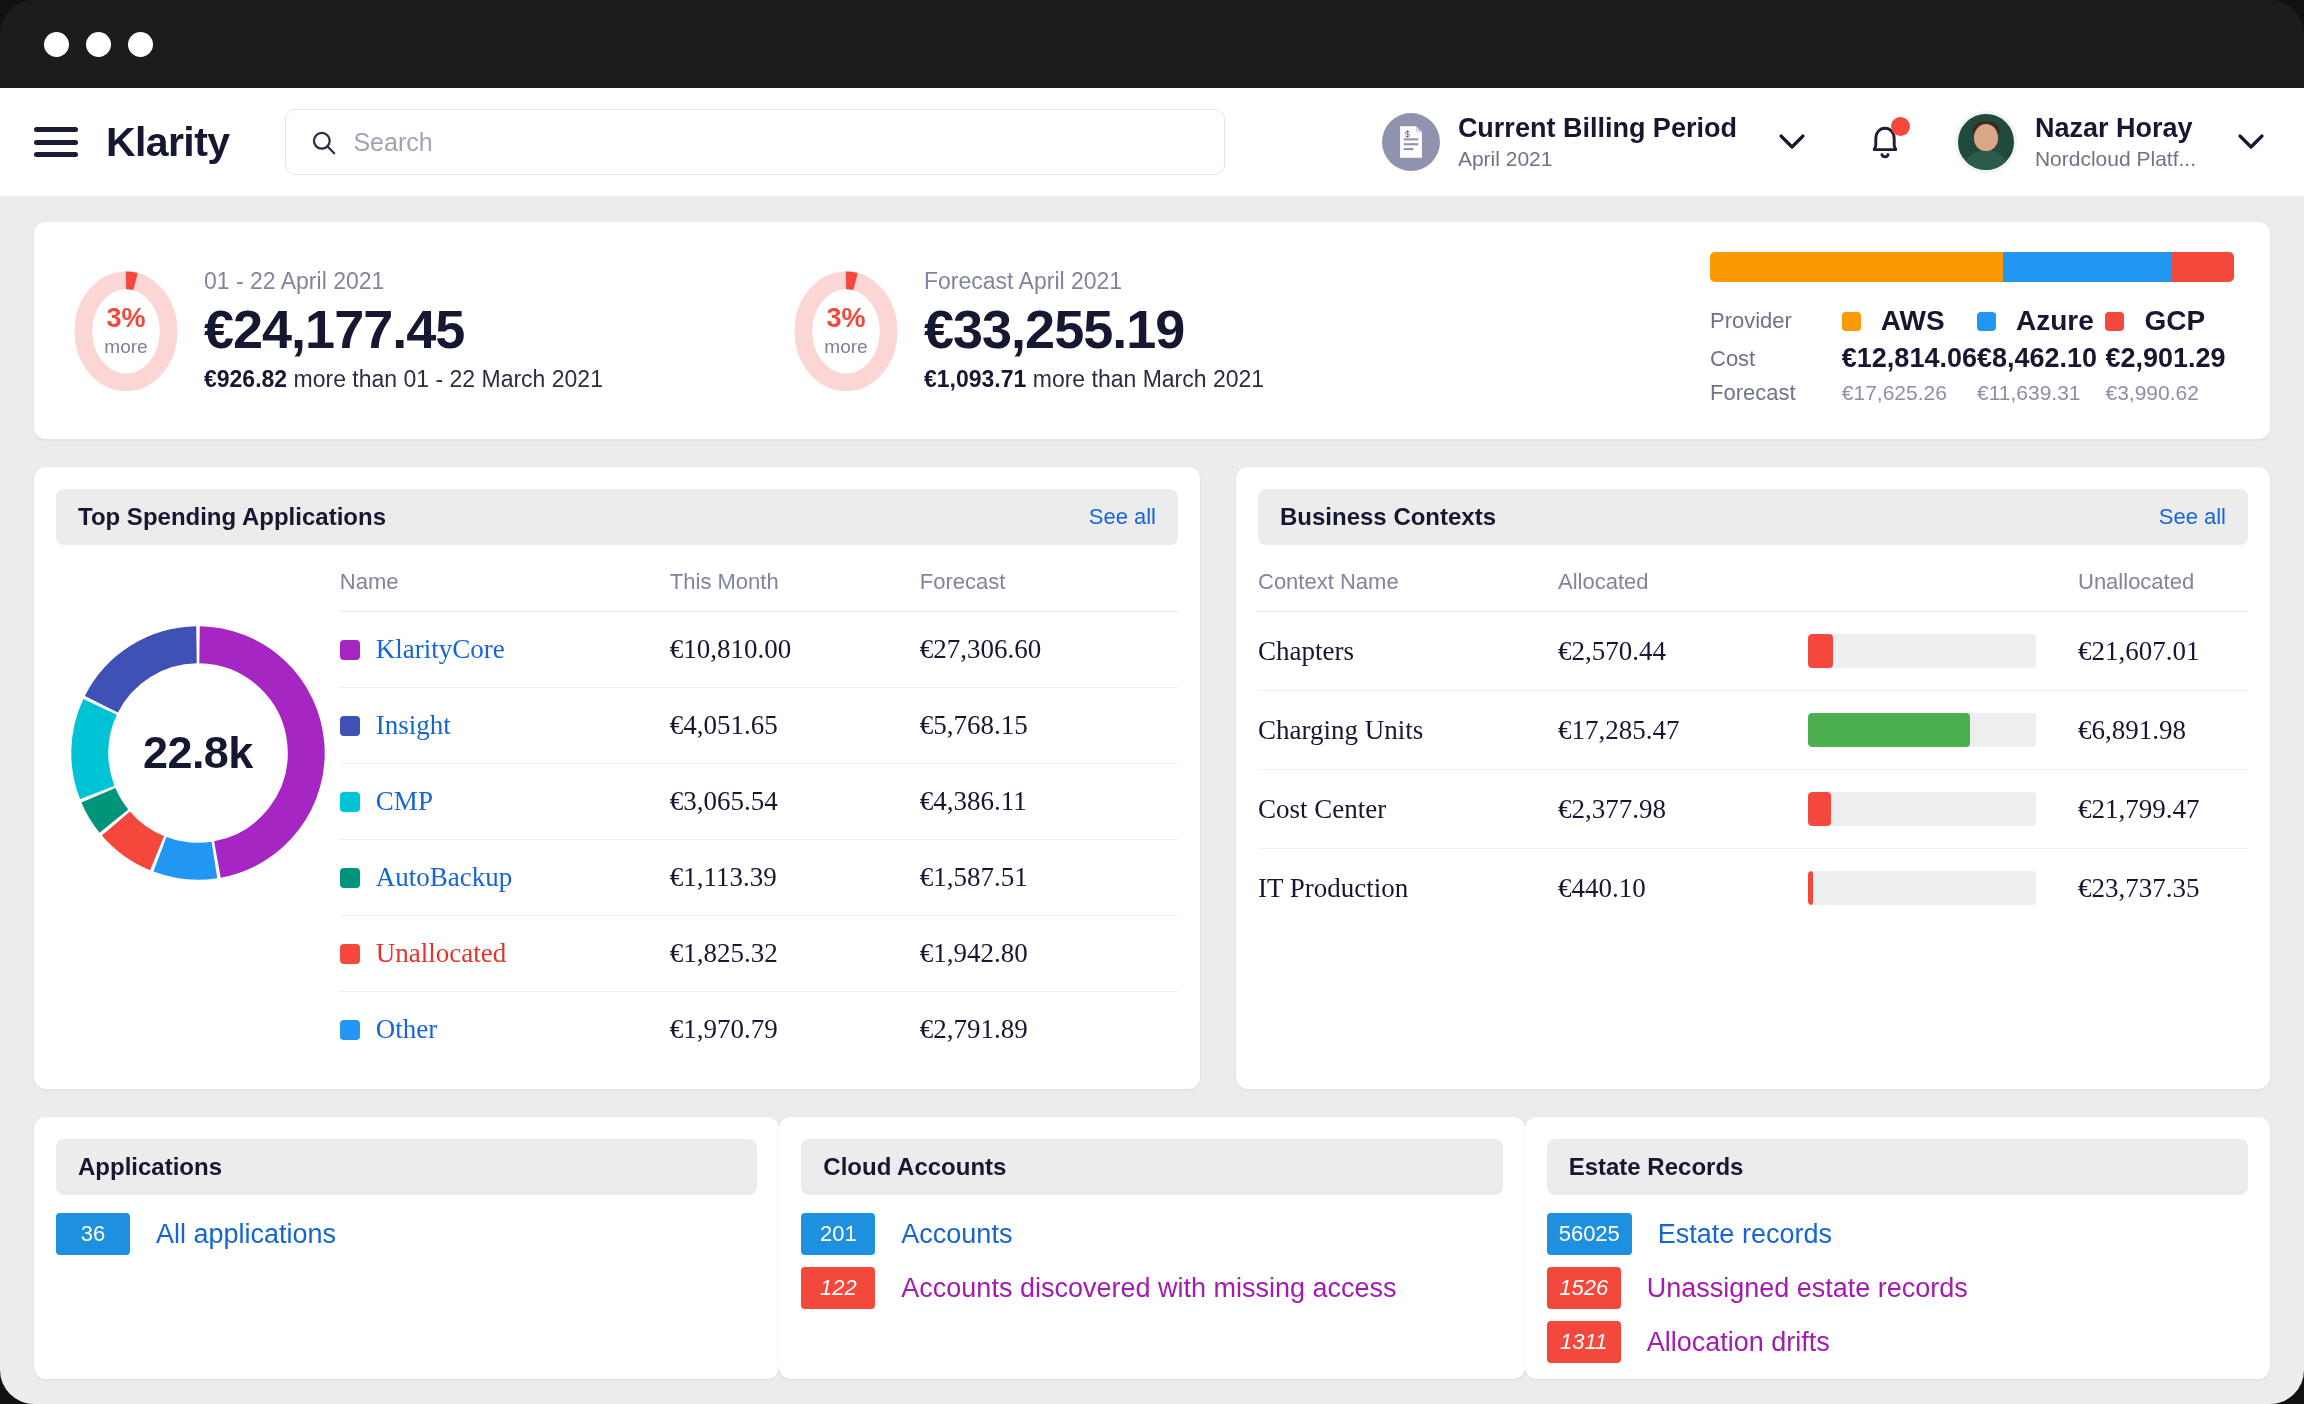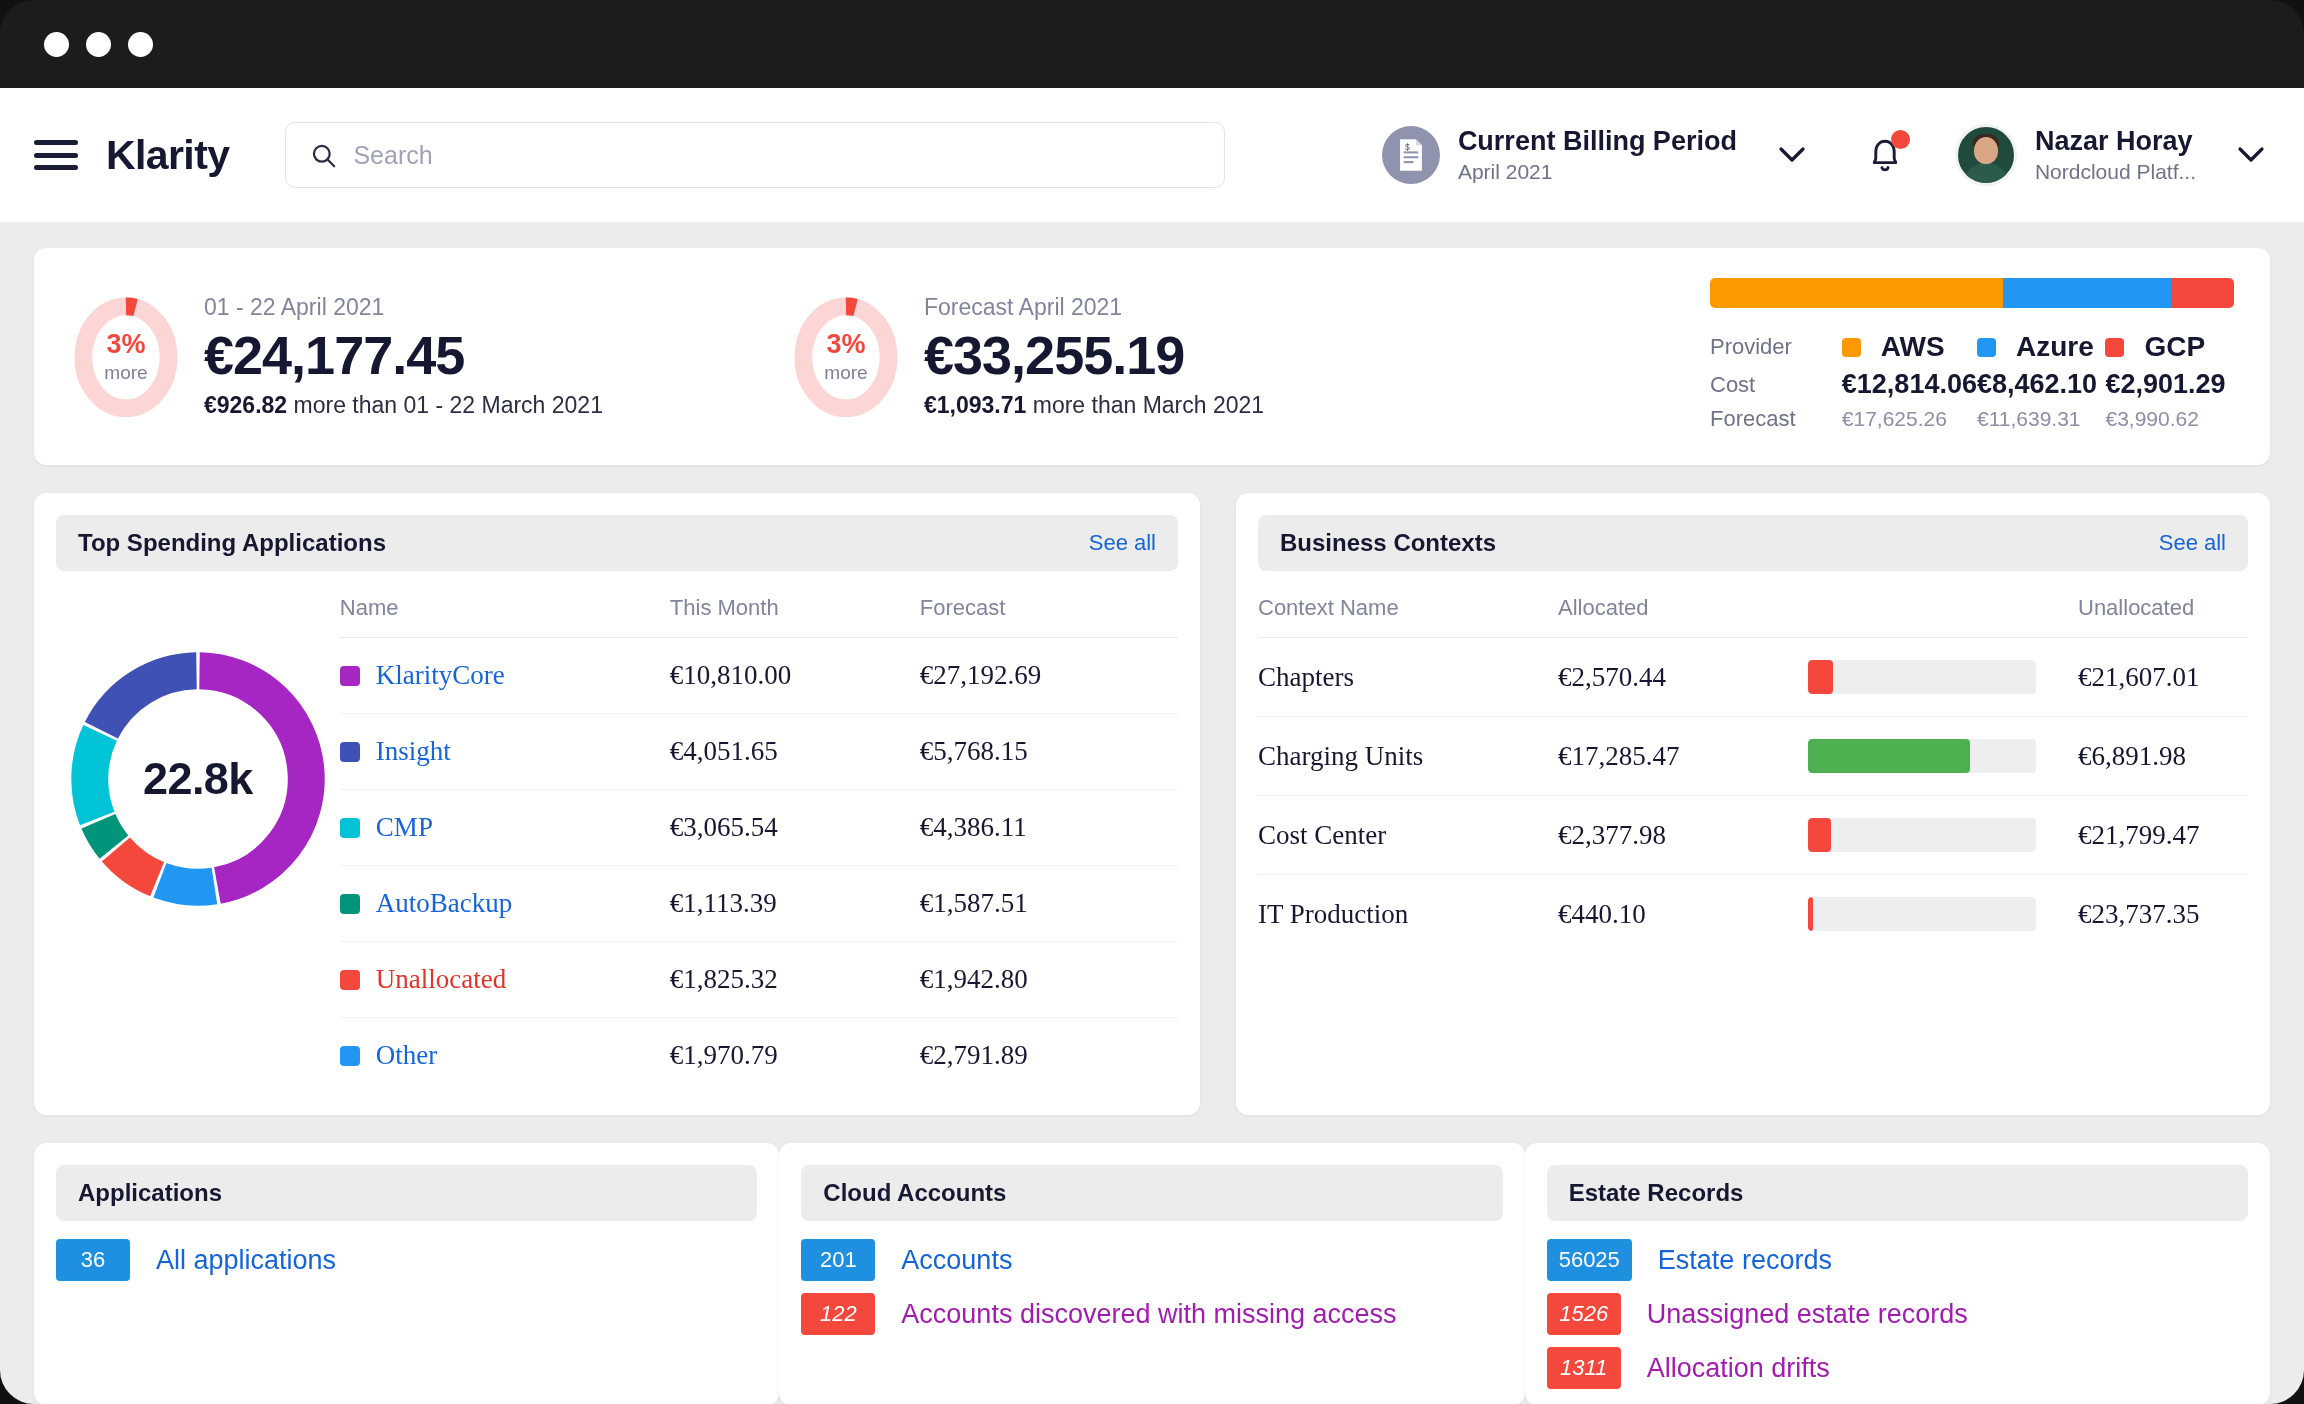--- a/index.html
+++ b/index.html
@@ -36,21 +36,21 @@
   .app {
     position: absolute;
     left: 0; top: 88px;
     width: 2304px; height: 1316px;
     background: #ececec;
     overflow: hidden;
   }
 
   
   .header {
-    height: 134px;
+    height: 108px;
     background: #ffffff;
     display: flex;
     align-items: center;
     padding: 0 38px 0 34px;
     position: relative;
   }
   .hamburger {
     width: 44px; height: 30px;
     display: flex; flex-direction: column; justify-content: space-between;
     cursor: pointer;
@@ -484,21 +484,21 @@
               </thead>
               <tbody id="apps-tbody">
                   <tr>
                     <td class="col-name">
                       <div class="app-name">
                         <span class="app-sw" style="background: rgb(166, 38, 196);"></span>
                         <span class="lnk">KlarityCore</span>
                       </div>
                     </td>
                     <td class="col-month ">€10,810.00</td>
-                    <td class="neg">€27,192.69</td>
+                    <td class="neg">€27,306.60</td>
                   </tr>
                   <tr>
                     <td class="col-name">
                       <div class="app-name">
                         <span class="app-sw" style="background: rgb(63, 81, 181);"></span>
                         <span class="lnk">Insight</span>
                       </div>
                     </td>
                     <td class="col-month ">€4,051.65</td>
                     <td class="pos">€5,768.15</td>

